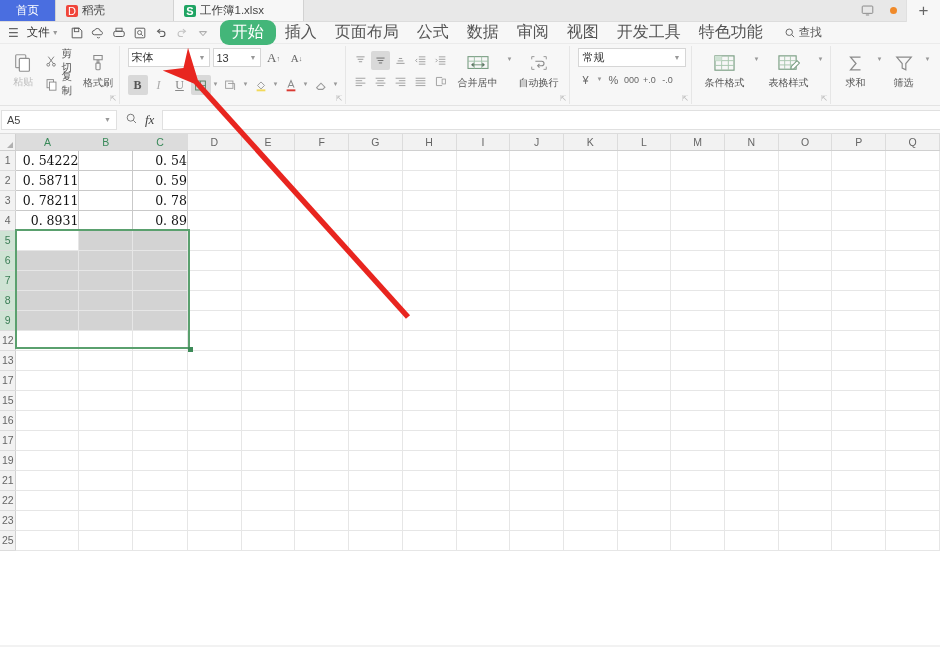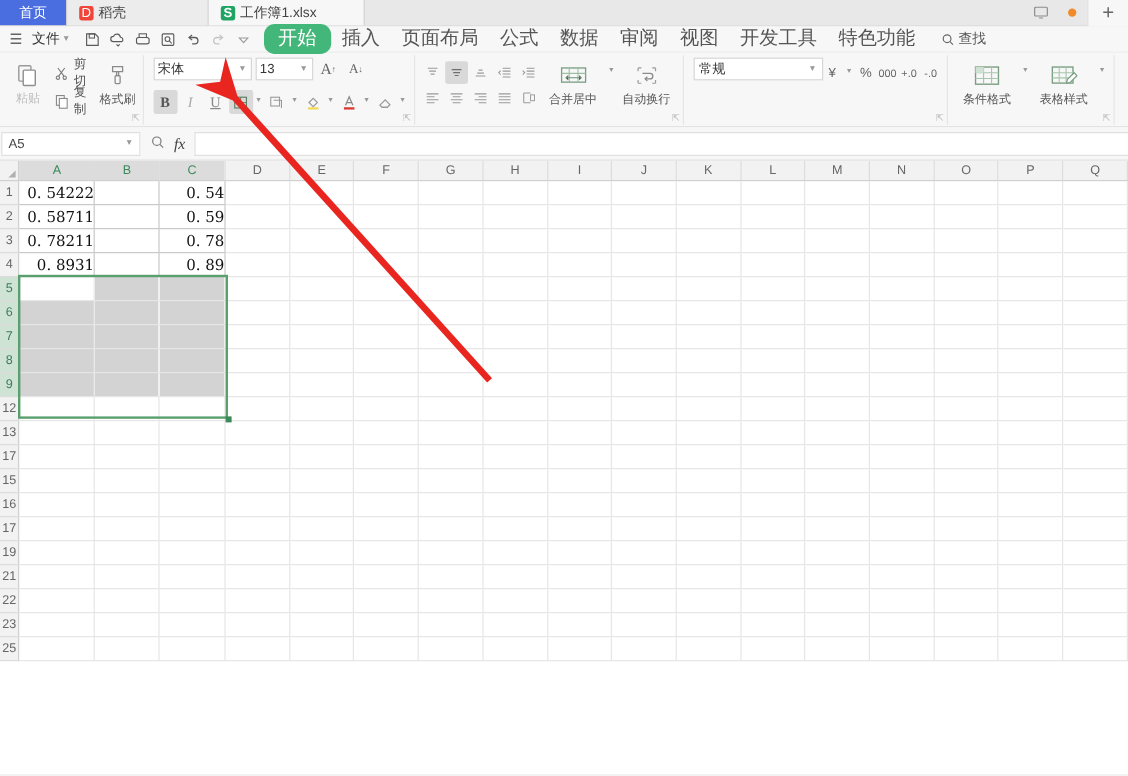--- a/index.html
+++ b/index.html
@@ -440,21 +440,21 @@
               <path d="M4 4v3M4 18v-3M20 4v3M20 18v-3M4 4h3M17 4h3M4 18h3M17 18h3" stroke="#9a9a9a" stroke-width="1.1"></path>
               <path d="M8 9h7a2.5 2.5 0 010 5h-4" fill="none" stroke="#8a8a8a" stroke-width="1.2"></path>
               <path d="M12.5 12l-2 2 2 2" fill="none" stroke="#8a8a8a" stroke-width="1.2"></path>
             </svg>
         </span>
         <span class="lbl">自动换行</span>
       </div>
       <span class="corner">⇱</span>
     </div>
 
-    <div class="grp" style="flex-direction:row;padding-left:8px">
+    <div class="grp" style="flex-direction:column;padding-left:8px">
       <div class="numfmt">
         <span>常规</span>
         <span class="caret">▼</span>
       </div>
       <div class="numrow">
         <span class="nbtn">¥</span>
         <span class="drop">▼</span>
         <span class="nbtn">%</span>
         <span class="nbtn" style="font-size:9px">000</span>
         <span class="nbtn" style="font-size:9px">+.0</span>

